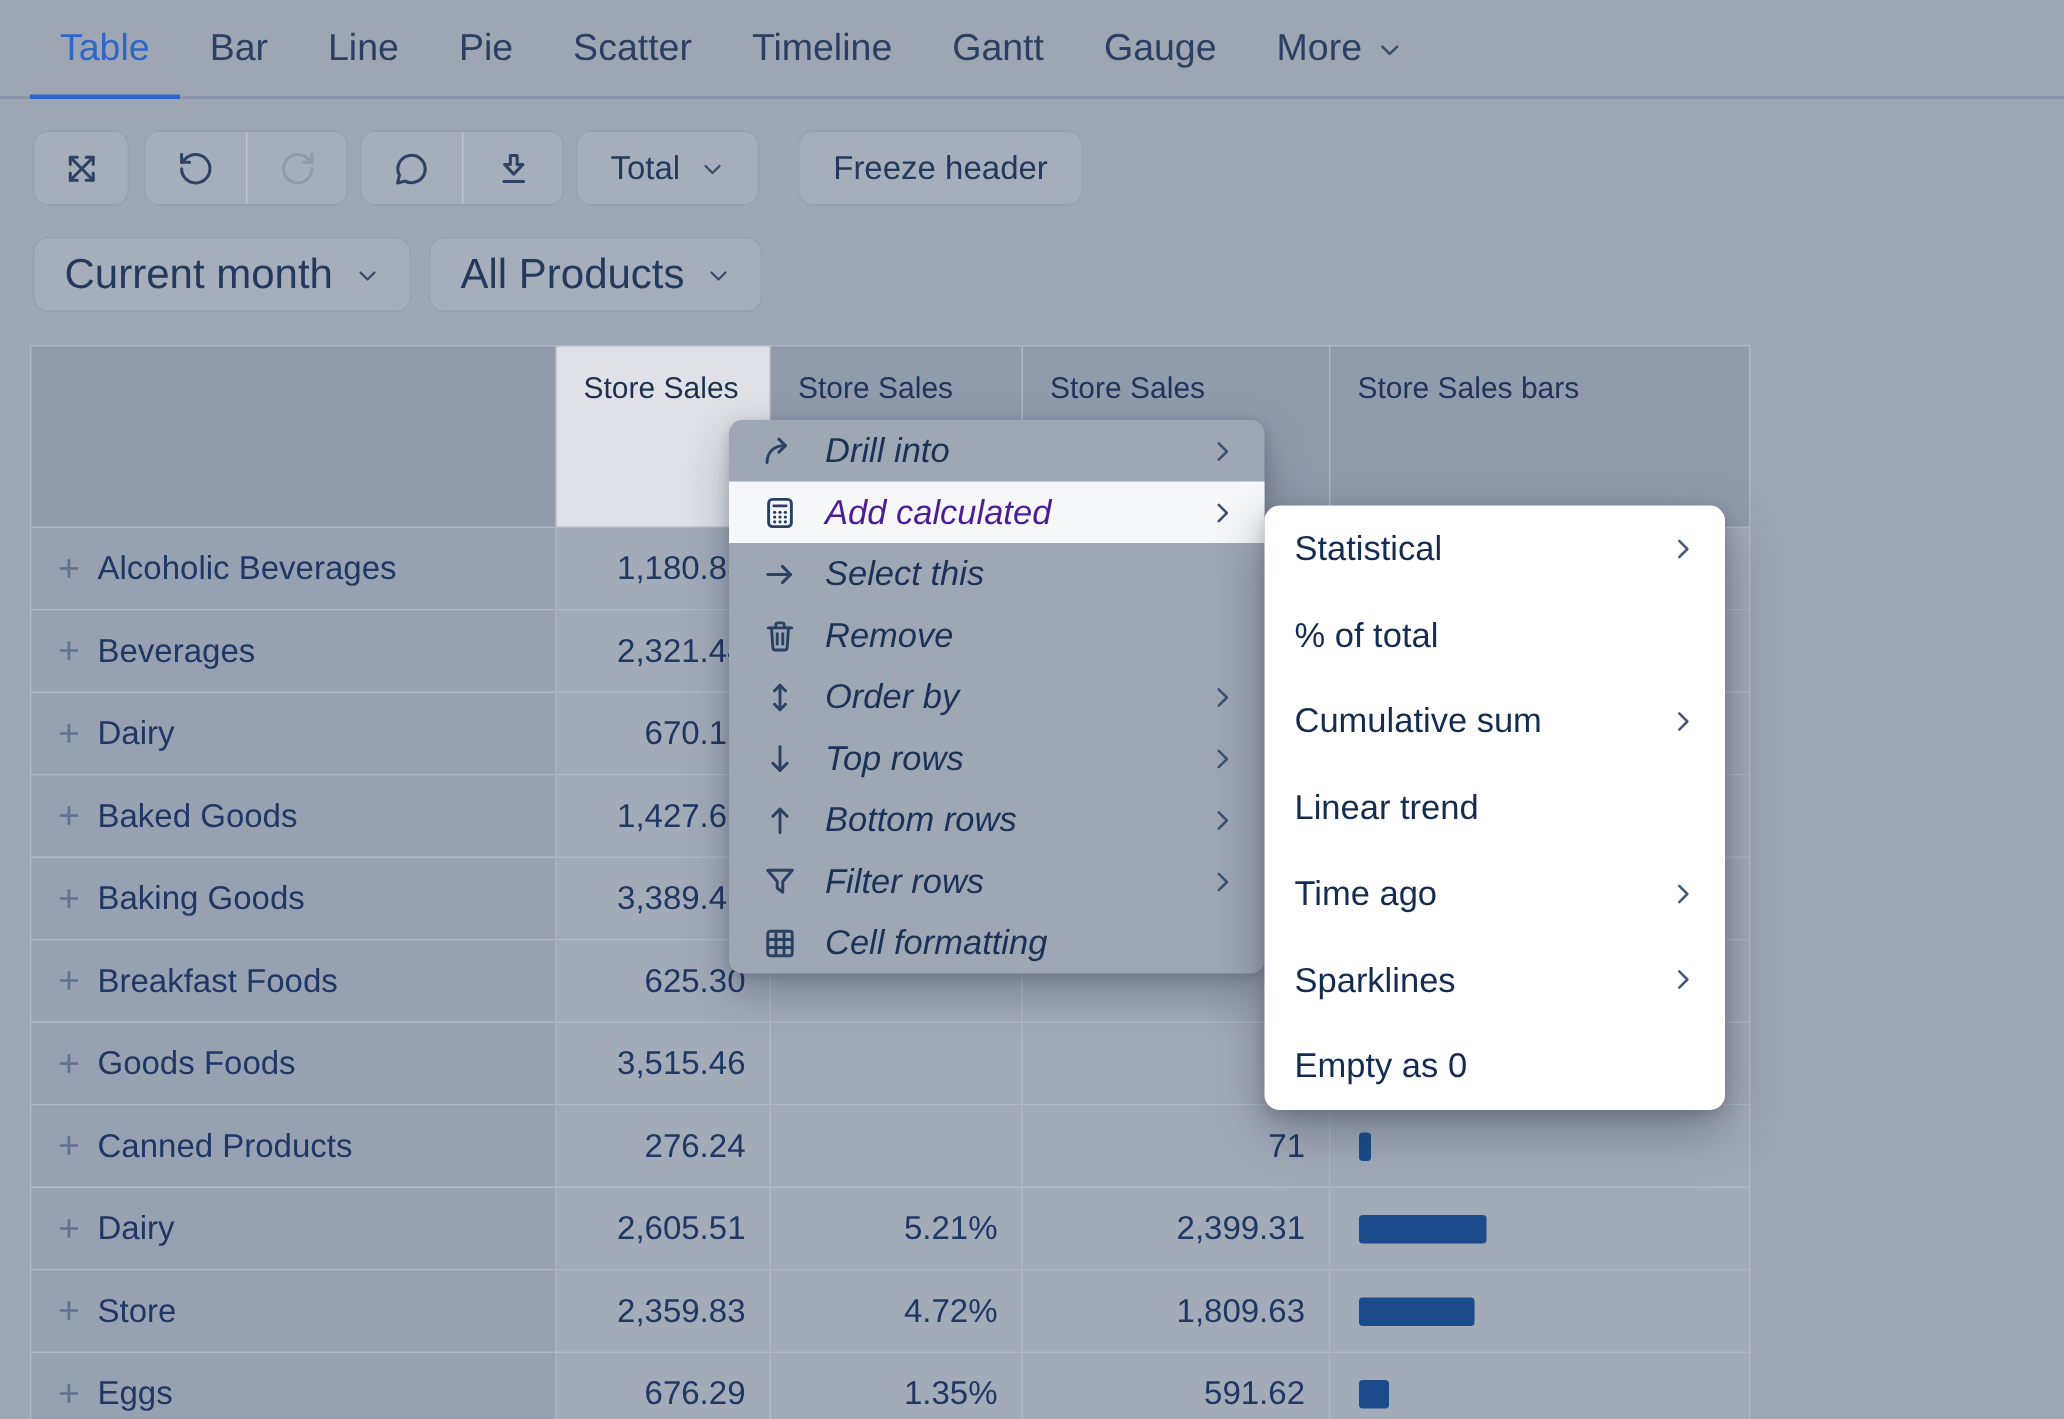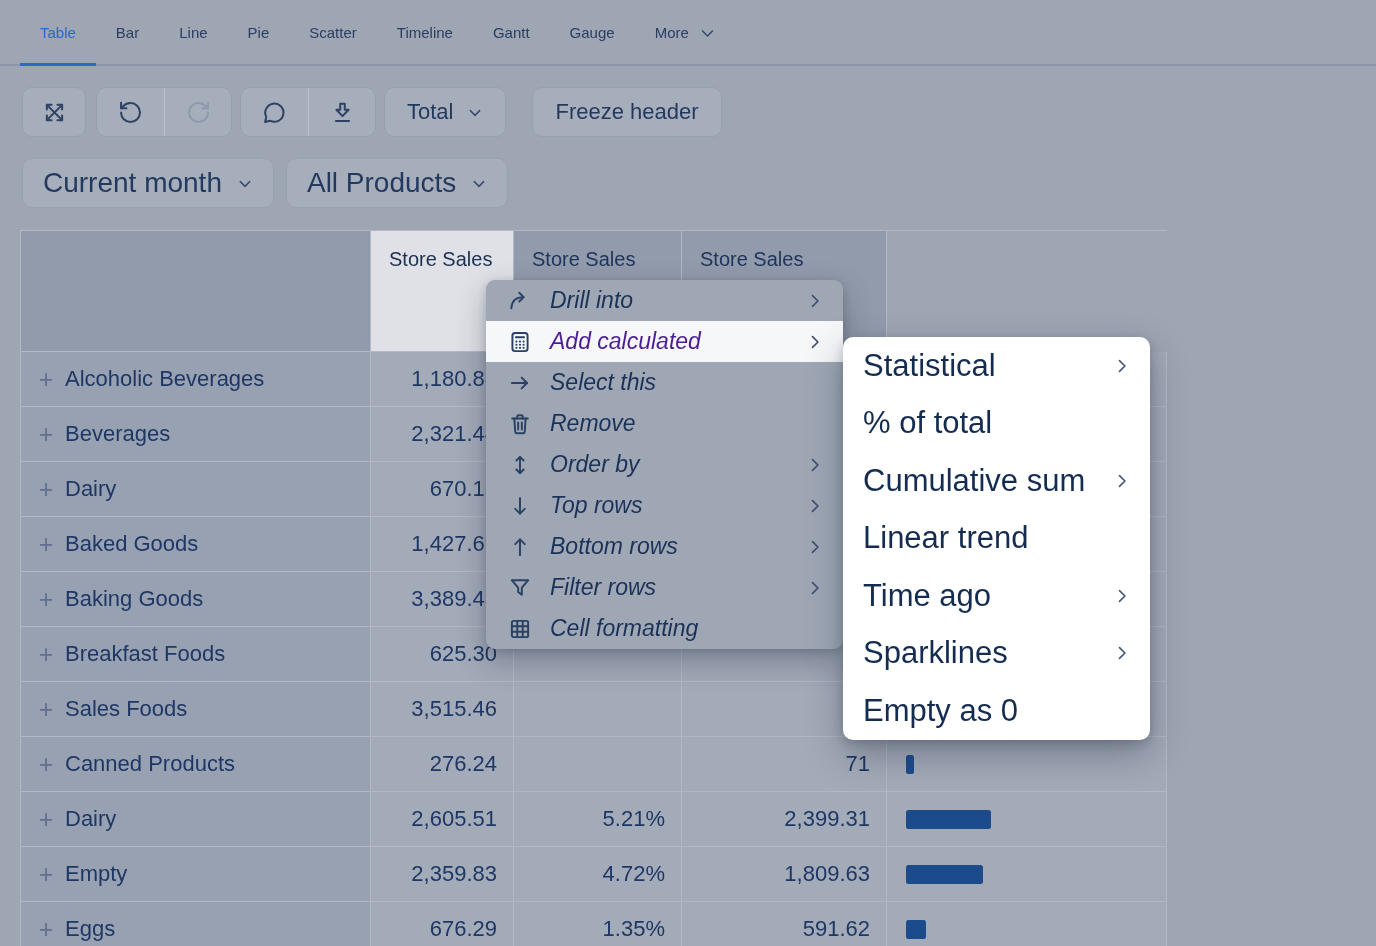--- a/index.html
+++ b/index.html
@@ -14,21 +14,21 @@
   body{
     background:var(--bg);
     font-family:"Liberation Sans", sans-serif;
     color:var(--navy);
     position:relative;
   }
   .icon svg{display:block;}
 
   
   .tabbar{height:66px;display:flex;align-items:stretch;padding-left:20px;border-bottom:2px solid var(--tabline);}
-  .tab{display:flex;align-items:center;gap:10px;padding:0 20px;font-size:15px;color:#2b3e63;position:relative;cursor:pointer;}
+  .tab{display:flex;align-items:center;gap:10px;padding:0 20px;font-size:25px;color:#2b3e63;position:relative;cursor:pointer;}
   .tab.active{color:var(--accent);}
   .tab.active::after{content:"";position:absolute;left:0;right:0;bottom:-2px;height:3px;background:var(--accent);}
   .tab .chev{width:17px;height:17px;color:#3a4c6e;margin-top:3px;}
 
   
   .toolbar{margin:21px 0 0 22px;display:flex;align-items:flex-end;}
   .btn, .btn-group{background:var(--panel);border:1px solid var(--panel-border);border-radius:10px;height:50px;}
   .btn-group{display:flex;overflow:hidden;}
   .seg{width:67px;display:flex;align-items:center;justify-content:center;cursor:pointer;}
   .seg + .seg{border-left:1px solid rgba(255,255,255,0.28);}
@@ -65,21 +65,21 @@
             font-size:23px;color:var(--menu-text);cursor:pointer;font-style:italic;}
   .ctx-item:first-child{border-radius:9px 9px 0 0;}
   .ctx-item:last-child{border-radius:0 0 9px 9px;}
   .ctx-item.highlighted{background:var(--highlight);color:#4c1d95;}
   .mi{width:26px;height:26px;color:#2b4164;flex:none;}
   .mchev{width:20px;height:20px;color:#3d5072;margin-left:auto;flex:none;}
 
   
   .sub-menu{position:absolute;left:843px;top:337px;width:307px;background:var(--submenu-bg);border-radius:10px;
             box-shadow:0 14px 36px rgba(25,35,55,.35), 0 3px 10px rgba(25,35,55,.2);z-index:6;}
-  .sub-item{height:57.5px;display:flex;align-items:center;padding:0 18px 0 20px;font-size:31px;color:var(--submenu-text);cursor:pointer;}
+  .sub-item{height:57.5px;display:flex;align-items:center;padding:0 18px 0 20px;font-size:23px;color:var(--submenu-text);cursor:pointer;}
   .sub-item .mchev{color:#44587a;}
 </style>
 </head>
 <body>
 
 <nav class="tabbar">
     <div class="tab active">
       <span>Table</span>
     </div>
     <div class="tab">
@@ -196,20 +196,21 @@
       </span>
     </div>
   </div>
 
 <div class="grid">
   <div class="trow" id="thead">
       <div class="th"></div>
       <div class="th selected">Store Sales</div>
       <div class="th">Store Sales</div>
       <div class="th">Store Sales</div>
+      <div class="th">Store Sales bars</div>
     </div>
   <div id="tbody">
       <div class="trow">
         <div class="td rowlabel">
           <span class="plus">+</span>
           <span>Alcoholic Beverages</span>
         </div>
         <div class="td num">1,180.88</div>
         <div class="td num"></div>
         <div class="td num"></div>
@@ -261,21 +262,21 @@
           <span>Breakfast Foods</span>
         </div>
         <div class="td num">625.30</div>
         <div class="td num"></div>
         <div class="td num"></div>
         <div class="td barcell"></div>
       </div>
       <div class="trow">
         <div class="td rowlabel">
           <span class="plus">+</span>
-          <span>Sales Foods</span>
+          <span>Goods Foods</span>
         </div>
         <div class="td num">3,515.46</div>
         <div class="td num"></div>
         <div class="td num"></div>
         <div class="td barcell"></div>
       </div>
       <div class="trow">
         <div class="td rowlabel">
           <span class="plus">+</span>
           <span>Canned Products</span>
@@ -295,21 +296,21 @@
         <div class="td num">2,605.51</div>
         <div class="td num">5.21%</div>
         <div class="td num">2,399.31</div>
         <div class="td barcell">
           <div class="bar" style="width: 85px;"></div>
         </div>
       </div>
       <div class="trow">
         <div class="td rowlabel">
           <span class="plus">+</span>
-          <span>Empty</span>
+          <span>Store</span>
         </div>
         <div class="td num">2,359.83</div>
         <div class="td num">4.72%</div>
         <div class="td num">1,809.63</div>
         <div class="td barcell">
           <div class="bar" style="width: 77px;"></div>
         </div>
       </div>
       <div class="trow">
         <div class="td rowlabel">

